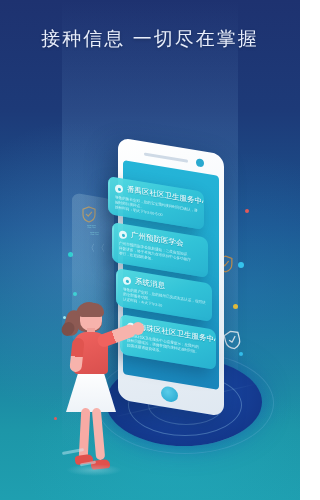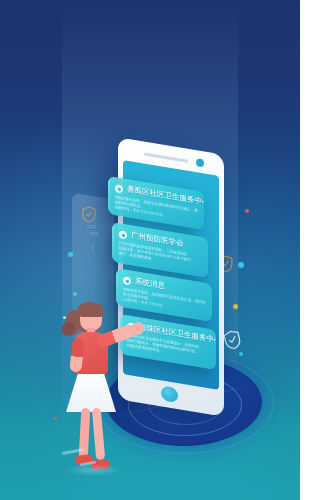--- a/index.html
+++ b/index.html
@@ -162,20 +162,21 @@
 </head>
 <body>
 
 <div id="stage">
 
   <div class="wash a"></div>
   <div class="wash b"></div>
   <div class="wash c"></div>
   <div class="band"></div>
 
+  <div class="headline">接种信息  一切尽在掌握</div>
 
   <div class="shield" style="left:82px;top:206px;">
     <svg width="14" height="17" viewBox="0 0 14 17">
       <path d="M7 1 L13 3.2 V8.5 C13 12.4 10.3 15 7 16 C3.7 15 1 12.4 1 8.5 V3.2 Z" fill="none" stroke="#b08a4e" stroke-width="1.2"></path>
       <path d="M4.4 8.3 L6.2 10.2 L9.7 6.1" fill="none" stroke="#b08a4e" stroke-width="1.2" stroke-linecap="round" stroke-linejoin="round"></path>
     </svg>
   </div>
 
   <div class="shield" style="left:218px;top:255px;">
     <svg width="15" height="18" viewBox="0 0 14 17">

